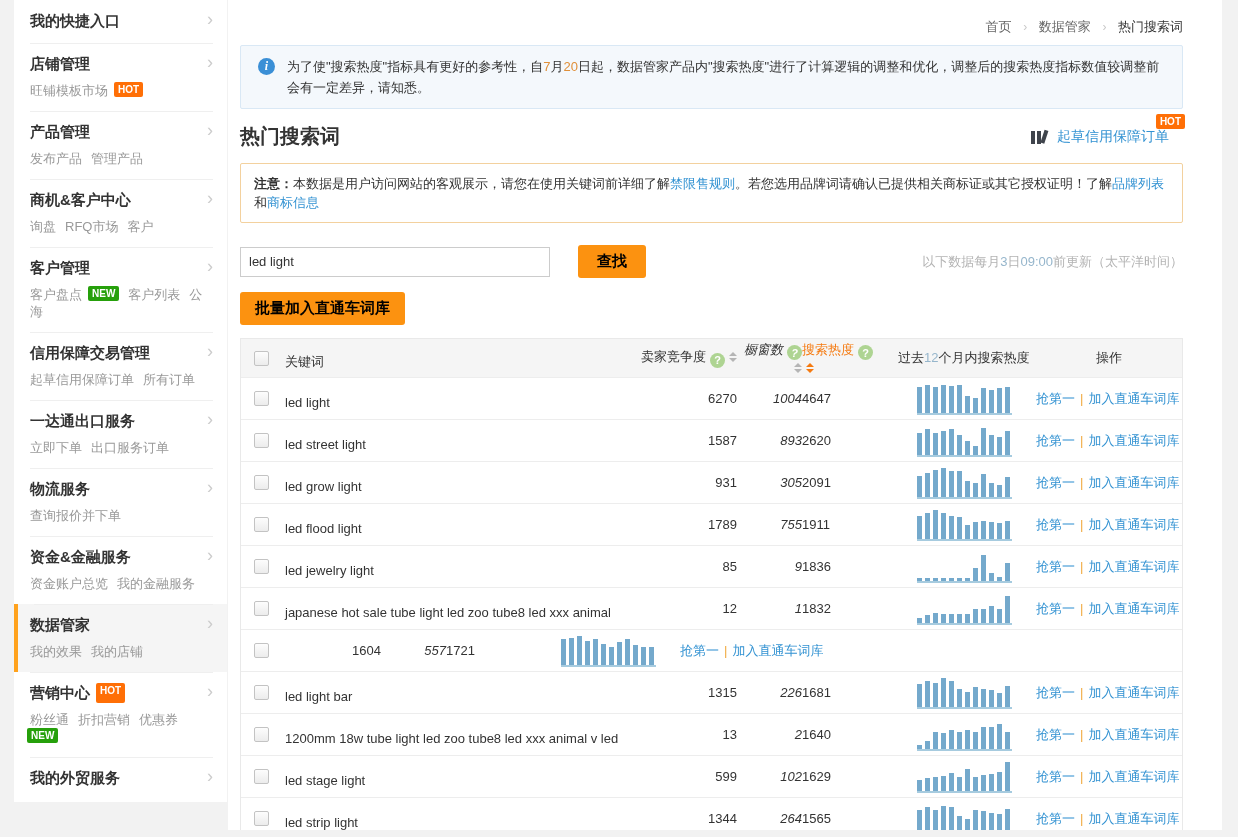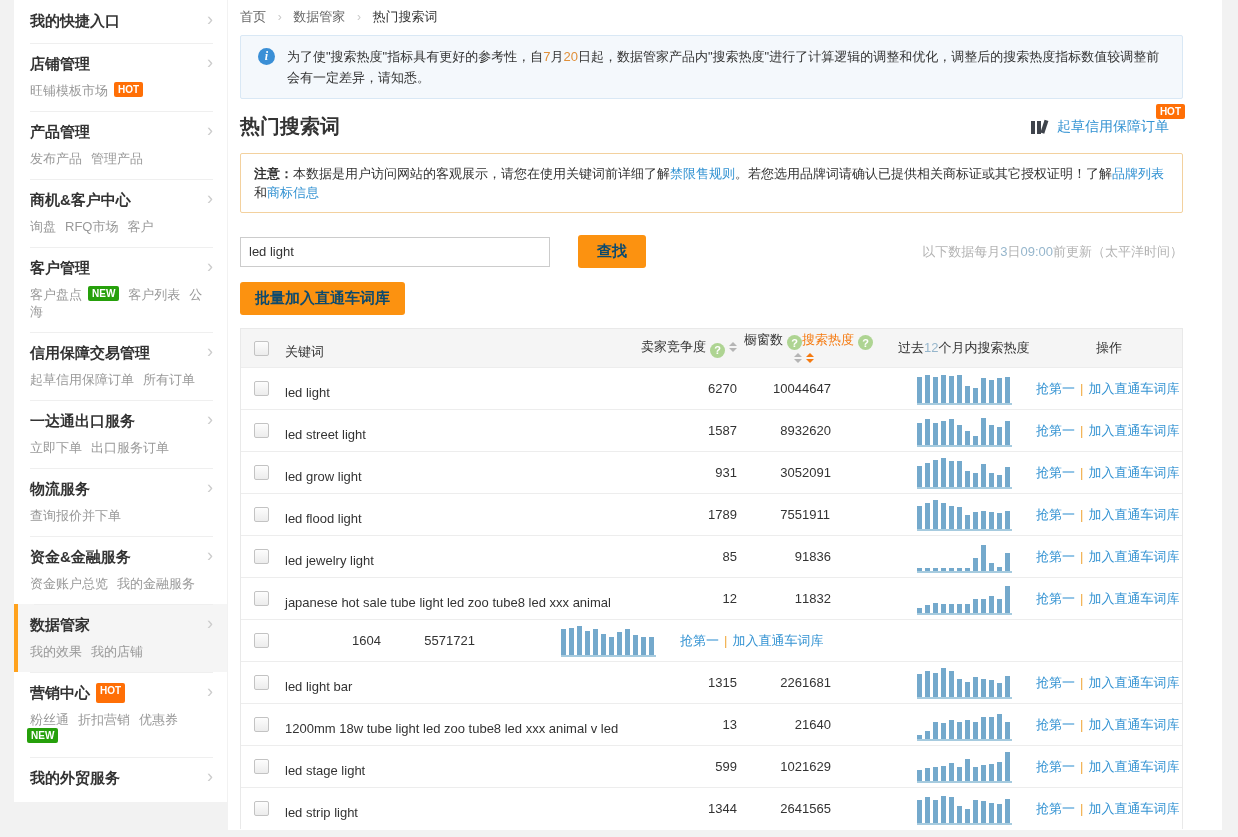--- a/index.html
+++ b/index.html
@@ -22,21 +22,21 @@
   .s-link{color:#999;margin-right:9px;cursor:pointer;text-decoration:none;}
   .s-subs .badge{margin-right:9px;margin-left:-3px;}
   .badge{display:inline-block;color:#fff;font-size:10px;font-weight:bold;padding:1px 4px;border-radius:2px;line-height:13px;vertical-align:2px;}
   .b-hot{background:var(--hot);}
   .b-new{background:var(--new);}
 
   
   .content{position:absolute;left:228px;top:0;width:994px;height:830px;background:#fff;overflow:hidden;}
   .inner{padding:0 39px 0 12px;}
 
-  .breadcrumb{padding-top:8px;font-size:13px;color:#999;}
+  .breadcrumb{padding-top:18px;font-size:13px;color:#999;text-align:right;}
   .crumb{color:#666;text-decoration:none;cursor:pointer;}
   .crumb.current{color:#333;}
   .sep{color:#c9c9c9;margin:0 8px;font-size:12px;}
 
   .notice-blue{margin-top:9px;background:#f4f8fc;border:1px solid #d9e8f5;border-radius:2px;
     padding:10px 18px 10px 46px;font-size:13px;color:#333;line-height:21px;position:relative;}
   .info-icon{position:absolute;left:17px;top:12px;width:17px;height:17px;border-radius:50%;
     background:#3a8fd6;color:#fff;font-size:12px;font-weight:bold;font-style:italic;
     display:flex;align-items:center;justify-content:center;font-family:"Liberation Serif",serif;}
   .orange-num{color:#e0903a;}
@@ -49,33 +49,33 @@
   .faq-link{color:var(--link);font-size:14px;margin-left:8px;text-decoration:none;cursor:pointer;}
   .faq-badge{position:absolute;top:-14px;right:-16px;}
 
   .notice-warn{margin-top:14px;border:1px solid #f3d19e;border-radius:2px;padding:10px 13px;
     font-size:13px;color:#333;background:#fff;line-height:19px;}
   .bold{font-weight:bold;}
   a.link,.link{color:var(--link);text-decoration:none;cursor:pointer;}
 
   .search-row{margin-top:22px;display:flex;align-items:center;}
   .search-input{width:292px;height:28px;border:1px solid #ccc;padding:0 8px;font-size:13px;color:#333;outline:none;font-family:inherit;}
-  .btn{background:var(--accent);color:#0c4a6e;font-weight:bold;border:none;border-radius:3px;cursor:pointer;font-family:inherit;}
+  .btn{background:var(--accent);color:#000000;font-weight:bold;border:none;border-radius:3px;cursor:pointer;font-family:inherit;}
   .search-btn{margin-left:28px;font-size:15px;padding:7px 19px;}
   .update-note{margin-left:auto;font-size:13px;color:#b3b3b3;}
   .batch-btn{margin-top:14px;font-size:15px;padding:7px 15px;display:inline-block;}
 
   .table{margin-top:13px;border:1px solid #e9e9e9;border-bottom:none;}
   .thead{display:flex;align-items:center;height:38px;background:#f5f5f5;font-size:13px;color:#333;}
   .trow{display:flex;align-items:center;height:41px;border-top:1px solid #ededed;font-size:13px;color:#333;background:#fff;}
   .col-check{width:40px;display:flex;justify-content:center;flex-shrink:0;}
   .checkbox{width:13px;height:13px;border:1px solid #c3c3c3;border-radius:2px;background:linear-gradient(#fdfdfd,#ececec);cursor:pointer;}
   .col-kw{flex:1;padding-left:4px;white-space:nowrap;overflow:hidden;margin-top:8px;}
   .col-comp{width:100px;text-align:right;flex-shrink:0;}
-  .col-show{width:65px;text-align:right;flex-shrink:0;}
+  .col-show{width:65px;text-align:right;flex-shrink:0;font-style:italic;}
   .col-heat{width:80px;text-align:left;flex-shrink:0;}
   .col-trend{width:132px;padding-left:35px;box-sizing:border-box;flex-shrink:0;}
   .thead .col-trend{white-space:nowrap;padding-left:16px;overflow:visible;}
   .col-action{width:168px;padding-left:22px;box-sizing:border-box;white-space:nowrap;flex-shrink:0;}
   .thead .col-action{text-align:center;}
   .heat-label{color:var(--heat);}
   .help{display:inline-flex;width:15px;height:15px;border-radius:50%;background:#aed492;color:#fff;
     font-size:11px;font-weight:bold;align-items:center;justify-content:center;margin-left:4px;vertical-align:-3px;cursor:pointer;}
   .sort{display:inline-block;margin-left:4px;vertical-align:-1px;cursor:pointer;}
   .sort i{display:block;width:0;height:0;border-left:4px solid transparent;border-right:4px solid transparent;}

